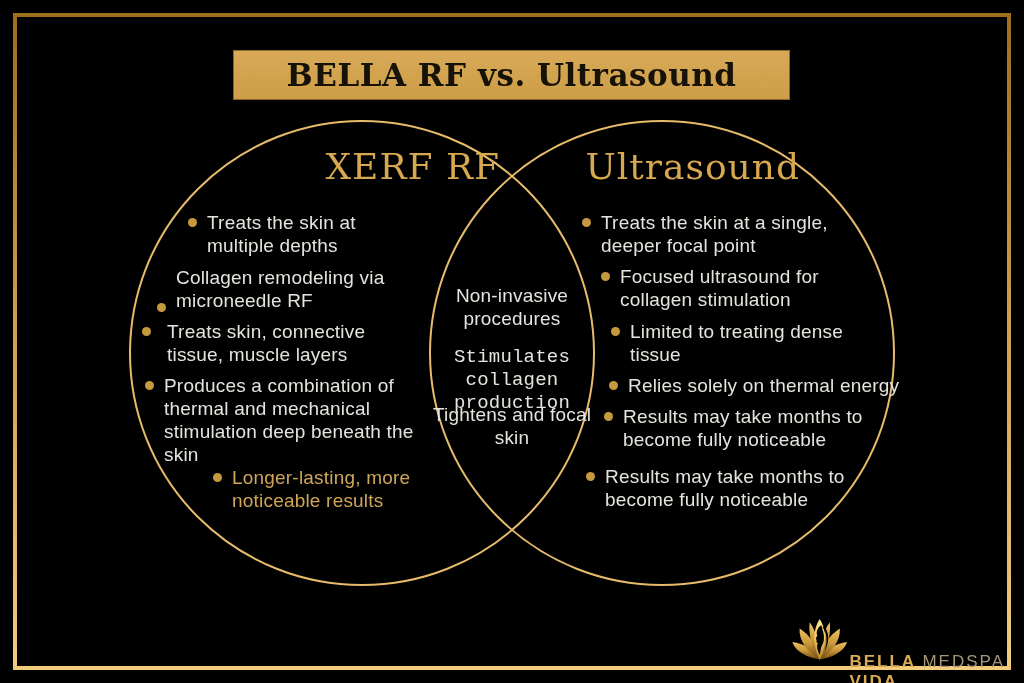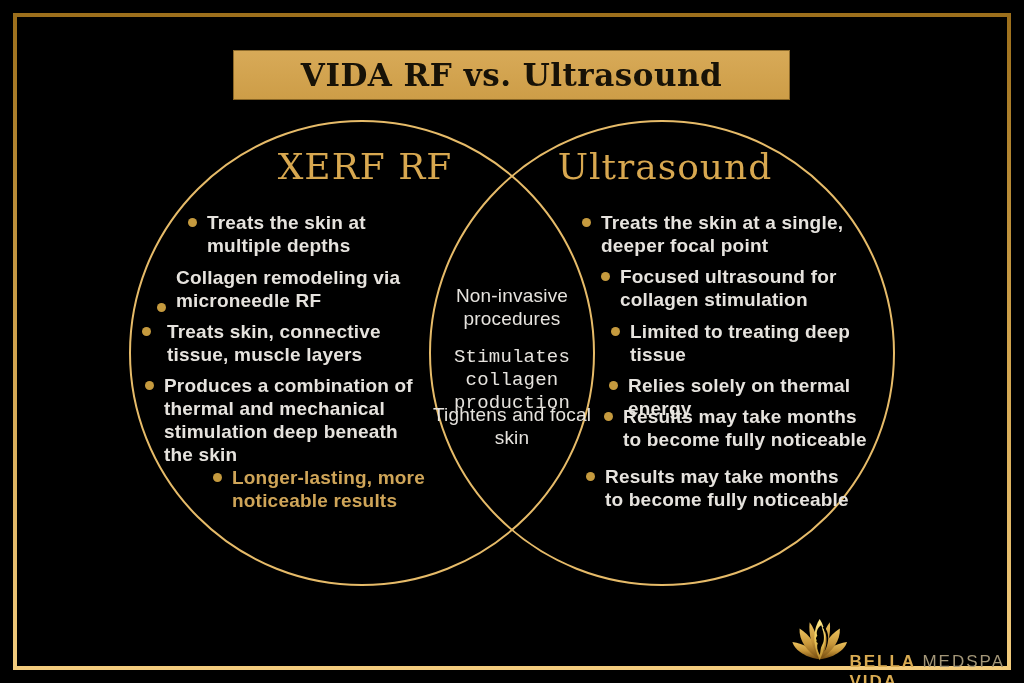--- a/index.html
+++ b/index.html
@@ -26,30 +26,30 @@
   }
   
   .circle{
     position:absolute;width:466px;height:466px;border-radius:50%;
     border:2px solid #e6bb69;box-sizing:border-box;
   }
   .circle.left{left:129px;top:120px;}
   .circle.right{left:429px;top:120px;}
   
   .heading{
-    position:absolute;width:270px;text-align:center;
+    position:absolute;width:270px;text-align:right;
     font-family:"DejaVu Serif","Liberation Serif",serif;
     font-size:36px;font-weight:500;color:#d8a850;letter-spacing:1px;
   }
   .heading.hl{left:230px;top:146px;}
   .heading.hr{left:530px;top:146px;}
   
   .bullet{position:absolute;display:flex;gap:10px;}
   .dot{flex:none;width:9px;height:9px;border-radius:50%;background:#c59a3e;margin-top:7px;}
-  .bt{font-size:19px;line-height:23px;color:#e6e3de;letter-spacing:.2px;font-weight:bold;}
+  .bt{font-size:19px;line-height:23px;color:#e6e3de;letter-spacing:.2px;}
   .gold .bt{color:#cfa558;}
   .l1{left:188px;top:211px;width:216px;}
   .l2{left:157px;top:266px;width:252px;align-items:flex-end;}
   .l3{left:142px;top:320px;width:248px;gap:16px;}
   .l4{left:145px;top:374px;width:286px;}
   .l5{left:213px;top:466px;width:228px;}
   .r1{left:582px;top:211px;width:262px;}
   .r2{left:601px;top:265px;width:244px;}
   .r3{left:611px;top:320px;width:250px;}
   .r4{left:609px;top:374px;width:300px;}
@@ -69,21 +69,21 @@
   .brand .b2{font-size:17px;font-weight:300;color:#a39678;letter-spacing:2px;}
 </style>
 </head>
 <body>
 
 <div class="stage">
 
   <div class="frame"></div>
 
   <div class="banner">
-    <span class="t">VIDA RF vs. Ultrasound</span>
+    <span class="t">BELLA RF vs. Ultrasound</span>
   </div>
 
   <div class="circle left"></div>
   <div class="circle right"></div>
 
   <div class="heading hl">XERF RF</div>
   <div class="heading hr">Ultrasound</div>
 
   <div class="bullet l1">
     <span class="dot"></span>
@@ -113,21 +113,21 @@
   <div class="bullet r1">
     <span class="dot"></span>
     <span class="bt">Treats the skin at a single, deeper focal point</span>
   </div>
   <div class="bullet r2">
     <span class="dot"></span>
     <span class="bt">Focused ultrasound for collagen stimulation</span>
   </div>
   <div class="bullet r3">
     <span class="dot"></span>
-    <span class="bt">Limited to treating deep tissue</span>
+    <span class="bt">Limited to treating dense tissue</span>
   </div>
   <div class="bullet r4">
     <span class="dot"></span>
     <span class="bt">Relies solely on thermal energy</span>
   </div>
   <div class="bullet r5">
     <span class="dot"></span>
     <span class="bt">Results may take months to become fully noticeable</span>
   </div>
   <div class="bullet r6">

